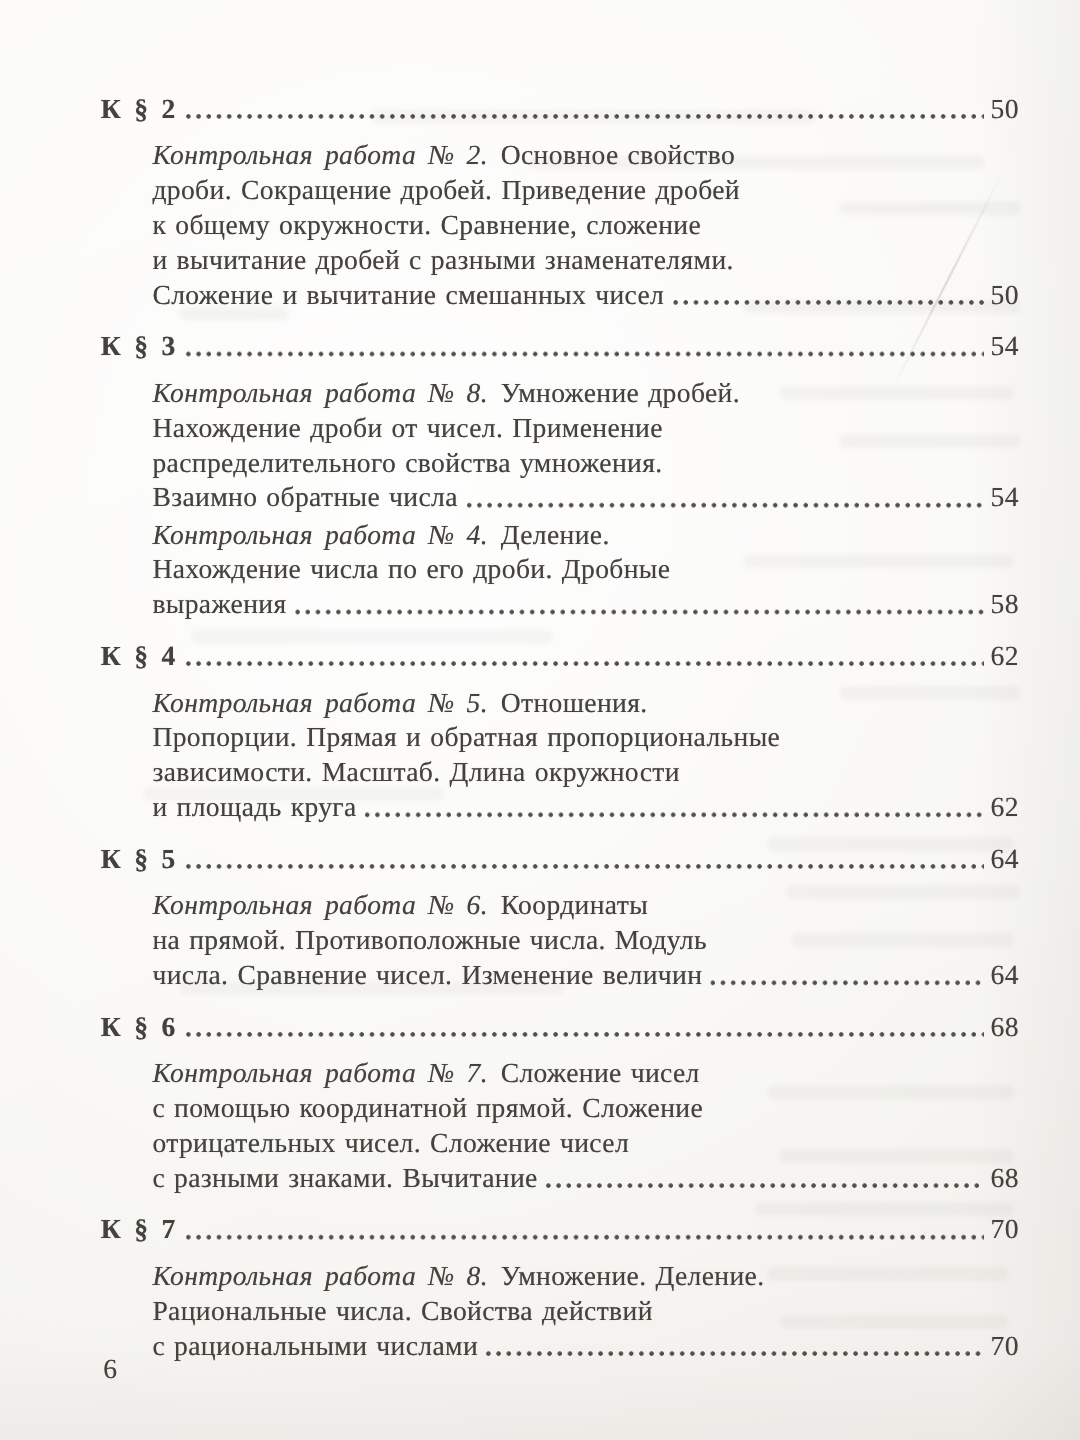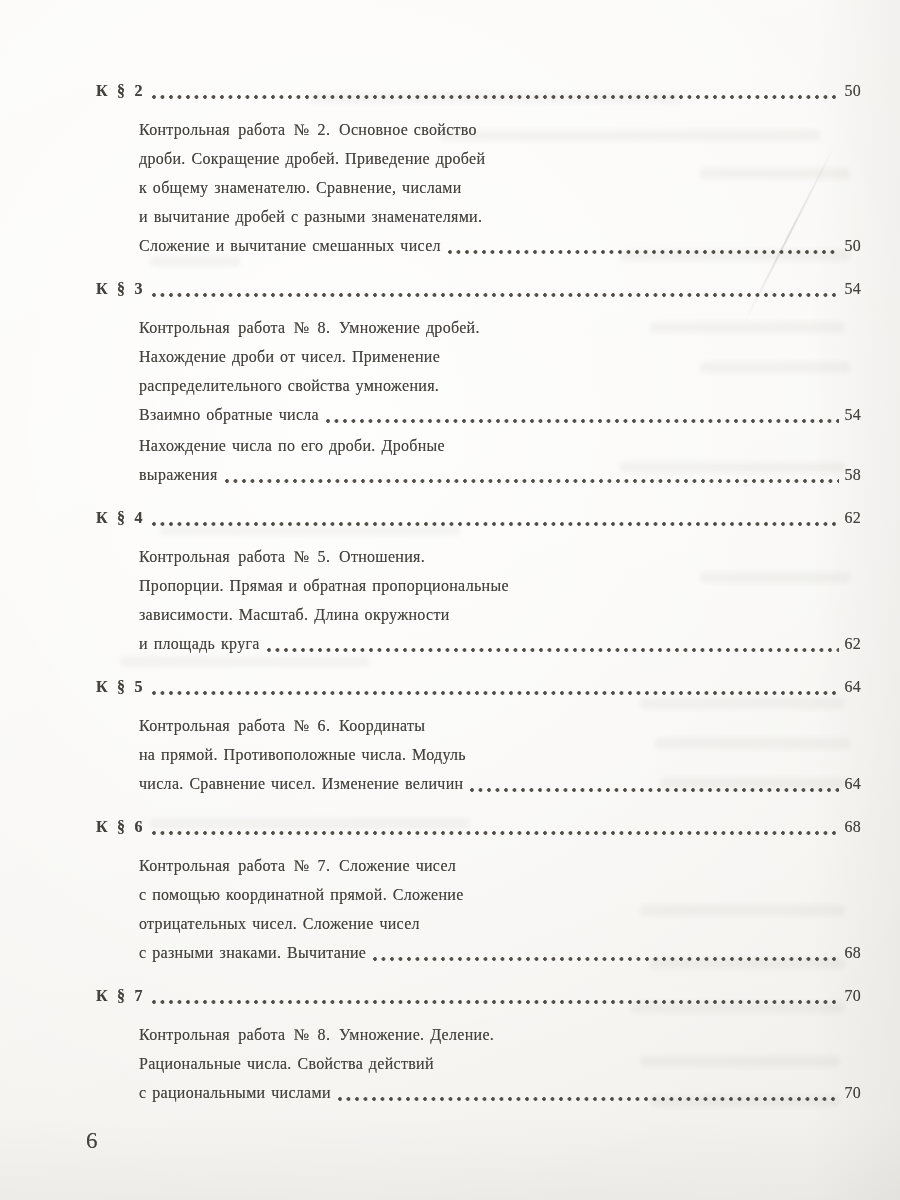--- a/index.html
+++ b/index.html
@@ -30,41 +30,41 @@
     filter: blur(2px);
   }
   .crease {
     position: absolute; z-index: 1;
     left: 788px; top: 135px; width: 2px; height: 200px;
     transform: rotate(27deg);
     background: linear-gradient(to bottom, rgba(0,0,0,0), rgba(120,113,104,0.22) 50%, rgba(0,0,0,0));
   }
   .content {
     position: absolute; z-index: 2;
-    left: 96px; top: 76px; width: 765px;
-    font-size: 16px; line-height: 29px;
+    left: 84px; top: 76px; width: 765px;
+    font-size: 23px; line-height: 29px;
     letter-spacing: 0.3px; word-spacing: 1.5px;
     text-shadow: 0 0 0.6px rgba(69,66,61,0.55);
   }
   .row { display: flex; align-items: flex-end; }
   .row .t { white-space: nowrap; }
   .leader {
     flex: 1 1 auto; min-width: 18px;
     height: 4px; margin: 0 5px 6px 7px;
     background-image: radial-gradient(circle at 2px 2px, rgba(72,68,62,0.95) 1.55px, rgba(72,68,62,0) 2.15px);
     background-size: 8.5px 4px;
     background-repeat: repeat-x;
   }
   .pg { white-space: nowrap; text-align: right; }
   .sec { margin-top: 14px; margin-bottom: 10px; }
   .sec:first-child { margin-top: 0; }
   .sec-label { font-weight: bold; letter-spacing: 2px; white-space: nowrap; }
   .work { margin-left: 43px; }
   .work + .work { margin-top: 2px; }
-  .ital { word-spacing: 4px; margin-right: 3px; }
+  .ital { font-style: italic; word-spacing: 4px; margin-right: 3px; }
   .folio {
     position: absolute; z-index: 2;
     left: 86px; top: 1126px;
     font-size: 23px; line-height: 29px;
     text-shadow: 0 0 0.6px rgba(69,66,61,0.55);
   }
 </style>
 </head>
 <body>
 
@@ -100,21 +100,21 @@
     <span class="t sec-label">К § 2</span>
     <span class="leader"></span>
     <span class="pg">50</span>
   </div>
   <div class="work">
     <div>
       <span class="ital">Контрольная работа № 2.</span>
       <span>Основное свойство</span>
     </div>
     <div>дроби. Сокращение дробей. Приведение дробей</div>
-    <div>к общему знаменателю. Сравнение, числами</div>
+    <div>к общему окружности. Сравнение, сложение</div>
     <div>и вычитание дробей с разными знаменателями.</div>
     <div class="row">
       <span class="t">Сложение и вычитание смешанных чисел</span>
       <span class="leader"></span>
       <span class="pg">50</span>
     </div>
   </div>
 
   <div class="row sec">
     <span class="t sec-label">К § 3</span>
@@ -128,20 +128,24 @@
     </div>
     <div>Нахождение дроби от чисел. Применение</div>
     <div>распределительного свойства умножения.</div>
     <div class="row">
       <span class="t">Взаимно обратные числа</span>
       <span class="leader"></span>
       <span class="pg">54</span>
     </div>
   </div>
   <div class="work">
+    <div>
+      <span class="ital">Контрольная работа № 4.</span>
+      <span>Деление.</span>
+    </div>
     <div>Нахождение числа по его дроби. Дробные</div>
     <div class="row">
       <span class="t">выражения</span>
       <span class="leader"></span>
       <span class="pg">58</span>
     </div>
   </div>
 
   <div class="row sec">
     <span class="t sec-label">К § 4</span>

